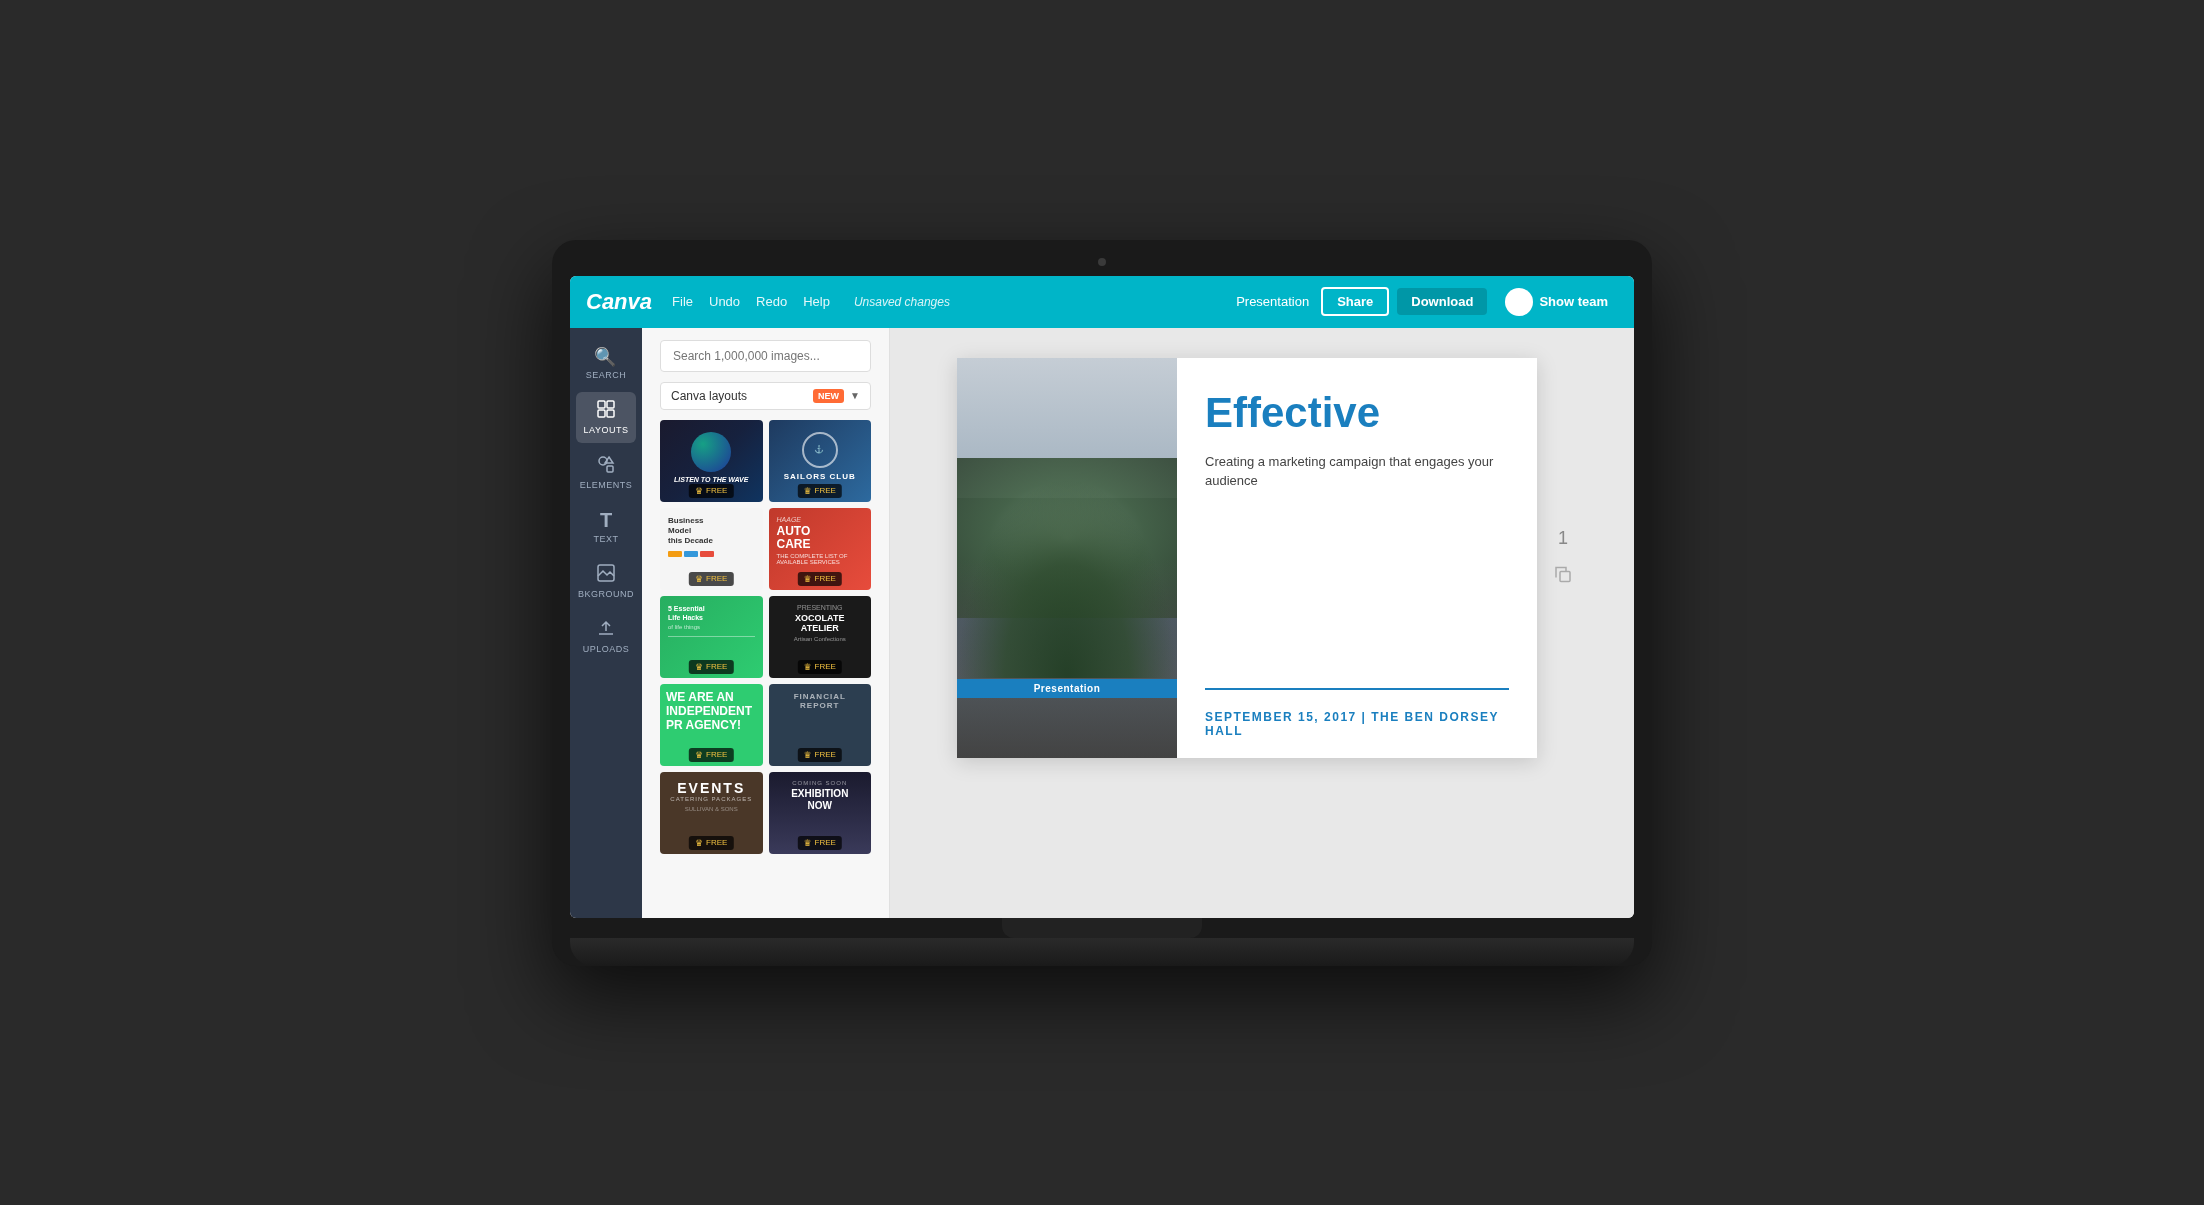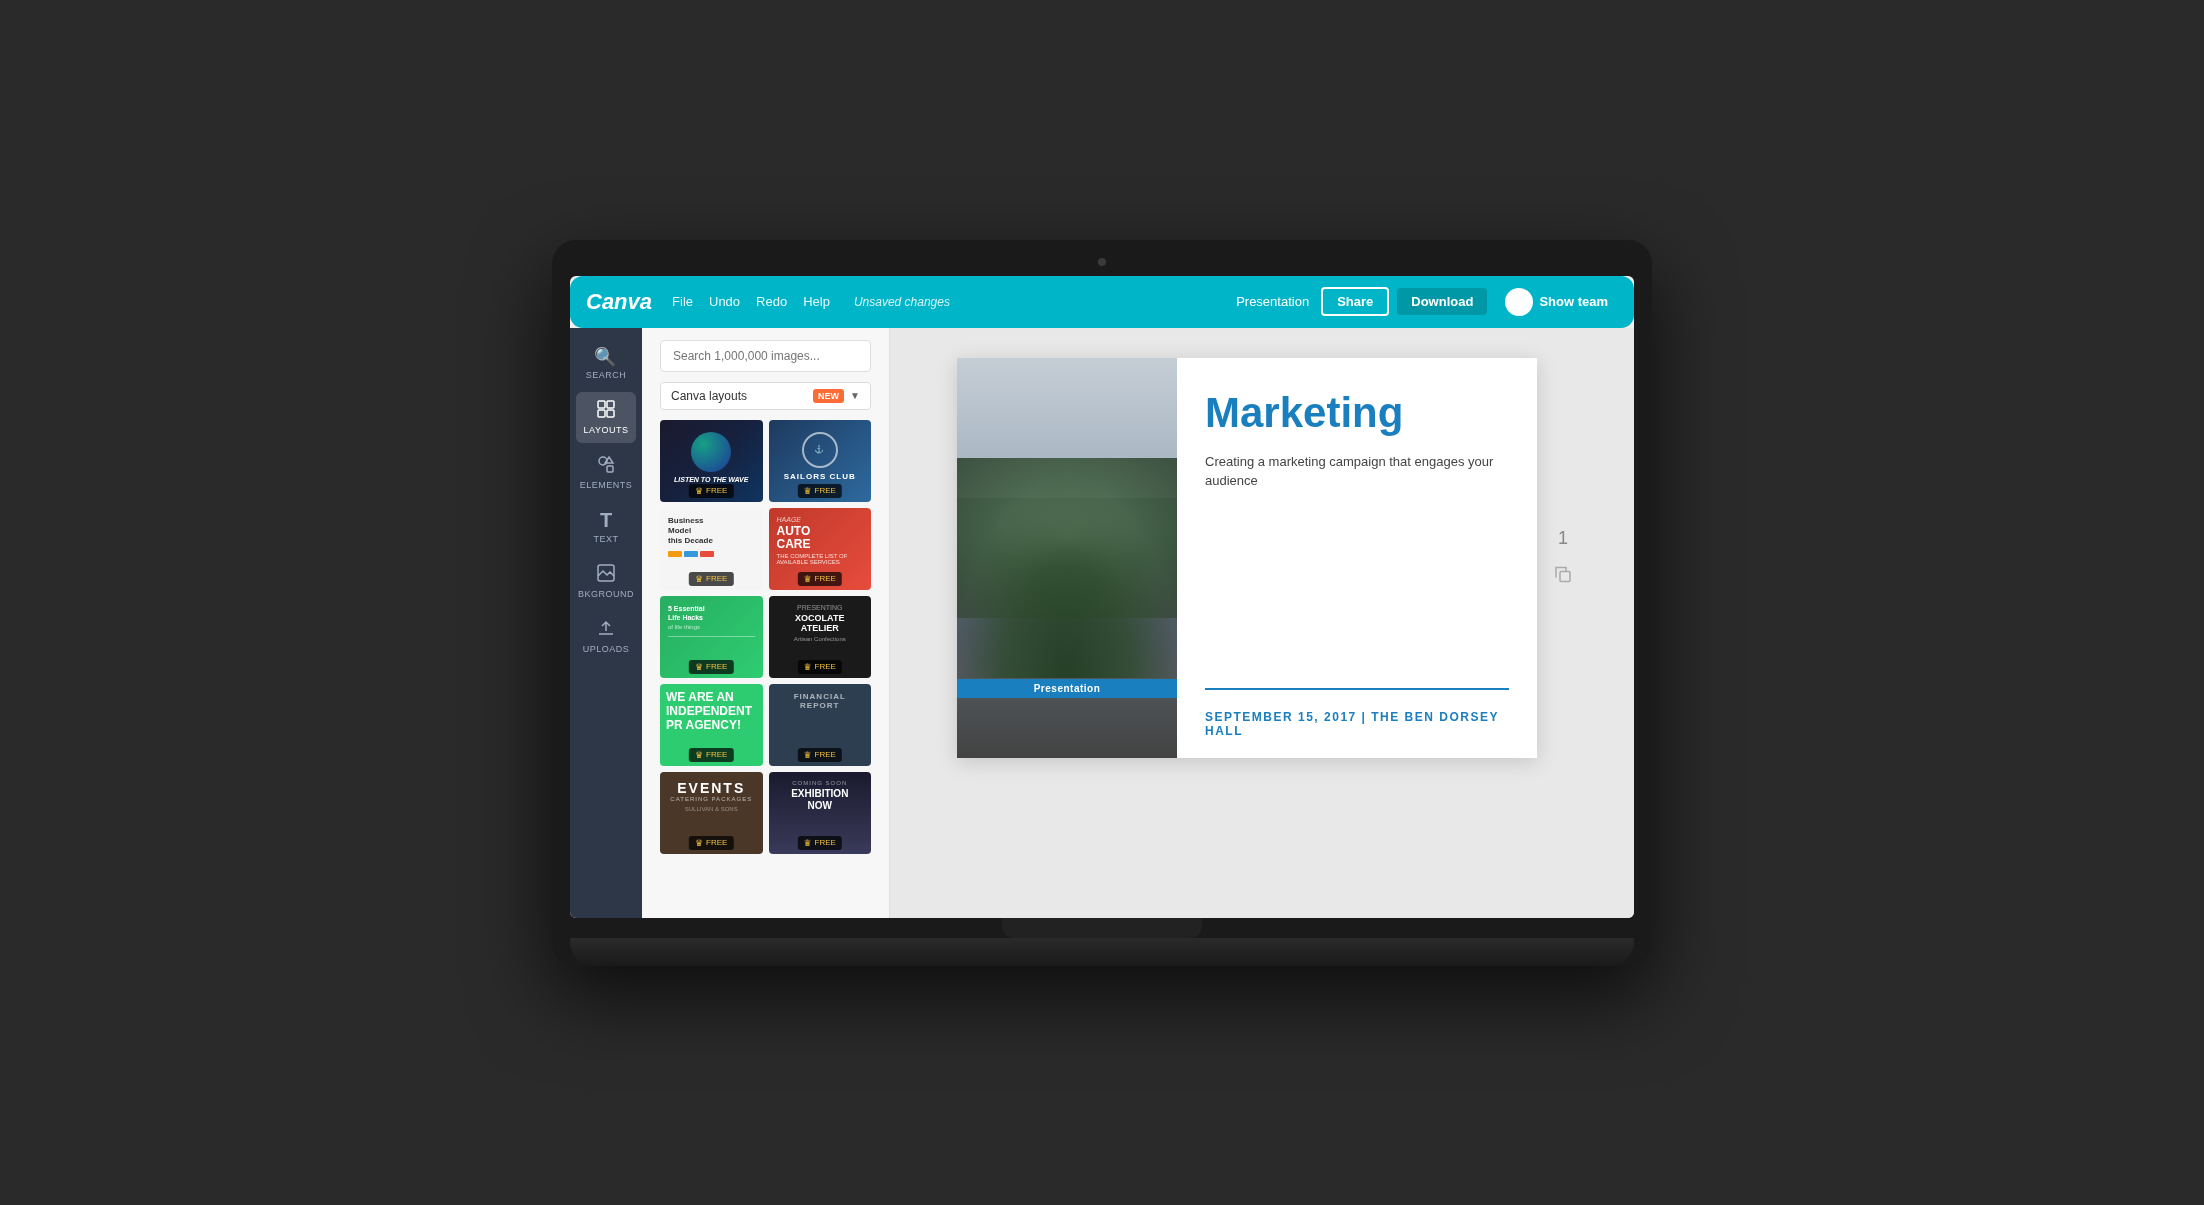--- a/index.html
+++ b/index.html
@@ -52,21 +52,20 @@
     }
 
     
     .navbar {
       background: #00b5c8;
       display: flex;
       align-items: center;
       padding: 0 16px;
       height: 52px;
       gap: 0;
-      border-radius: 13px;
     }
 
     .canva-logo-text {
       color: white;
       font-size: 22px;
       font-style: italic;
       font-weight: 700;
       margin-right: 20px;
     }
 
@@ -676,21 +675,21 @@
               </div>
 
               <div class="slide-banner">
                 <span class="banner-text">Presentation</span>
               </div>
             </div>
 
             <div class="slide-right">
               <div>
                 <div class="slide-heading">
-                  <div>Marketing</div>
+                  <div>Effective</div>
                 </div>
                 <p class="slide-subtitle">Creating a marketing campaign that engages your audience</p>
               </div>
               <div>
                 <div class="slide-footer-line"></div>
                 <div class="slide-footer">SEPTEMBER 15, 2017  |  THE BEN DORSEY HALL</div>
               </div>
             </div>
 
           </div>

